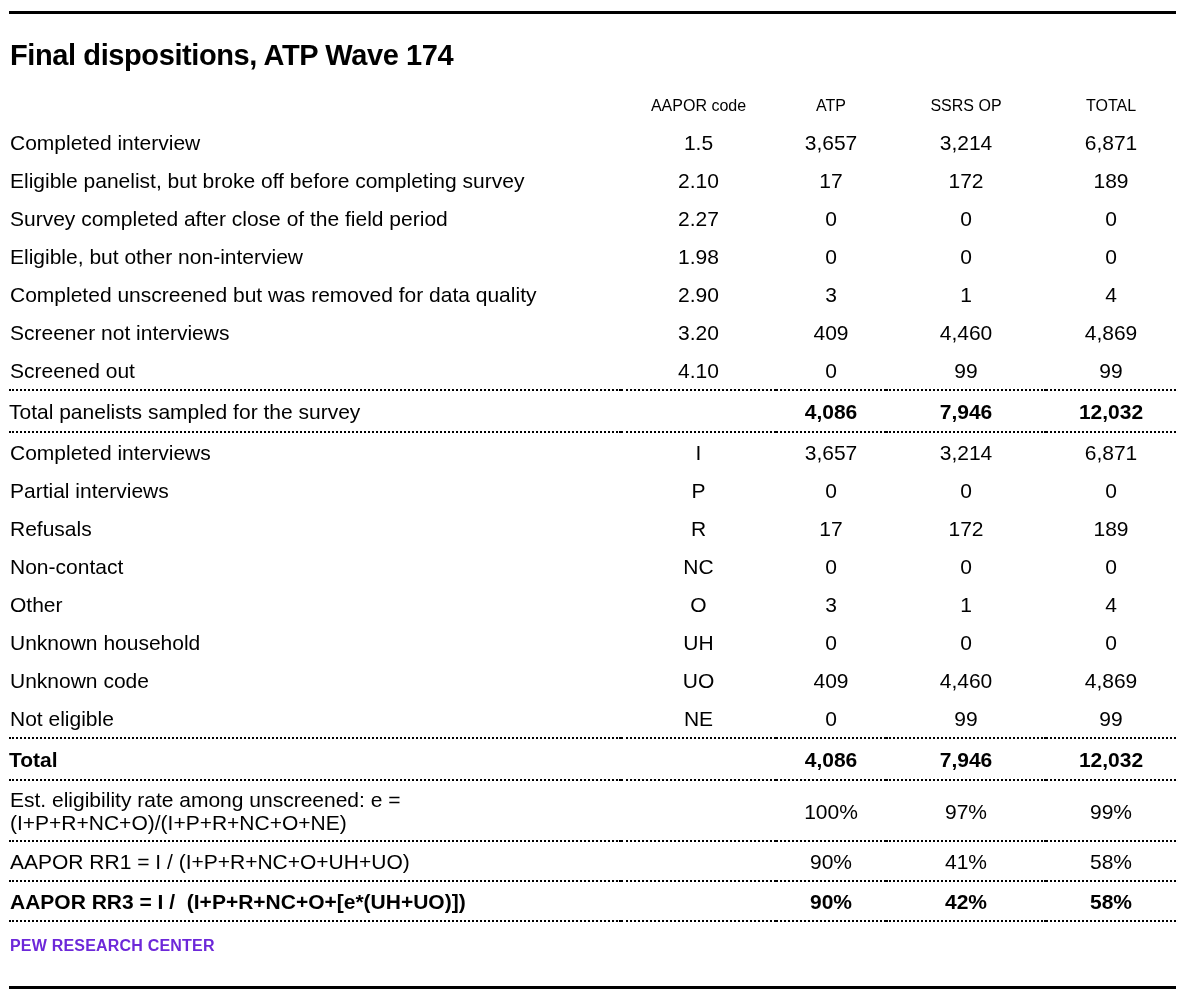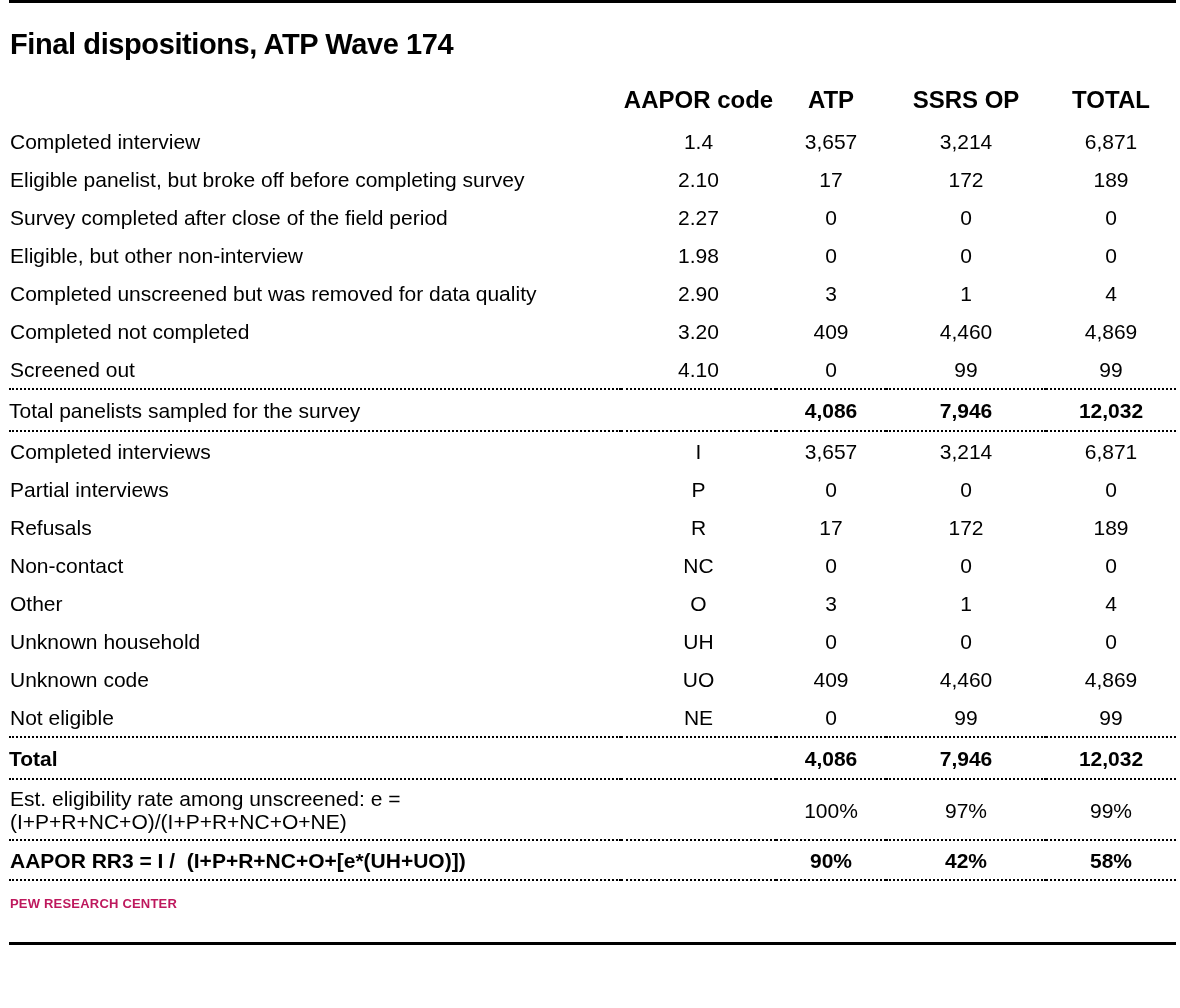--- a/index.html
+++ b/index.html
@@ -7,21 +7,21 @@
     width: 1180px;
     height: 1008px;
     background: #ffffff;
     color: #000000;
     font-family: "Liberation Sans", "DejaVu Sans", sans-serif;
     overflow: hidden;
   }
   .page {
     width: 1180px;
     height: 934px;
-    padding: 0 4px 0 9px;
+    padding: 11px 4px 0 9px;
   }
   .rule-top, .rule-bottom {
     height: 3px;
     background: #000000;
     width: 100%;
   }
   h1.title {
     font-size: 29px;
     font-weight: 700;
     letter-spacing: -0.4px;
@@ -32,22 +32,22 @@
     width: 100%;
     border-collapse: collapse;
     table-layout: fixed;
   }
   th, td {
     font-size: 21px;
     color: #000000;
     vertical-align: middle;
   }
   thead th {
-    font-size: 24px;
-    font-weight: 700;
+    font-size: 16px;
+    font-weight: 400;
     padding: 5px 0 8px 0;
     text-align: center;
   }
   thead th.c-label { text-align: left; }
   tbody td {
     font-weight: 400;
     padding: 7px 0 6px 0;
     line-height: 25px;
     text-align: center;
   }
@@ -71,25 +71,25 @@
     border-bottom: 2px dotted #000;
     font-weight: 700;
     padding: 8px 0 7px 0;
   }
   
   .row-rate td, .row-rate-bold td {
     border-bottom: 2px dotted #000;
   }
   .row-rate-bold td { font-weight: 700; }
   .footer {
-    font-size: 13px;
+    font-size: 16px;
     font-weight: 700;
     letter-spacing: 0.2px;
     margin: 15px 0 12px 1px;
-    color: #be185d;
+    color: #6d28d9;
   }
   .rule-bottom { margin-top: 31px; }
 </style>
 </head>
 <body>
 
 <div class="page">
   <div class="rule-top"></div>
 
   <h1 class="title">Final dispositions, ATP Wave 174</h1>
@@ -107,21 +107,21 @@
         <th class="c-label"></th>
         <th class="c-code">AAPOR code</th>
         <th class="c-num">ATP</th>
         <th class="c-num">SSRS OP</th>
         <th class="c-num">TOTAL</th>
       </tr>
     </thead>
     <tbody id="table-body">
         <tr class="row-data">
           <td class="c-label">Completed interview</td>
-          <td class="c-code">1.4</td>
+          <td class="c-code">1.5</td>
           <td class="c-num">3,657</td>
           <td class="c-num">3,214</td>
           <td class="c-num">6,871</td>
         </tr>
         <tr class="row-data">
           <td class="c-label">Eligible panelist, but broke off before completing survey</td>
           <td class="c-code">2.10</td>
           <td class="c-num">17</td>
           <td class="c-num">172</td>
           <td class="c-num">189</td>
@@ -141,21 +141,21 @@
           <td class="c-num">0</td>
         </tr>
         <tr class="row-data">
           <td class="c-label">Completed unscreened but was removed for data quality</td>
           <td class="c-code">2.90</td>
           <td class="c-num">3</td>
           <td class="c-num">1</td>
           <td class="c-num">4</td>
         </tr>
         <tr class="row-data">
-          <td class="c-label">Completed not completed</td>
+          <td class="c-label">Screener not interviews</td>
           <td class="c-code">3.20</td>
           <td class="c-num">409</td>
           <td class="c-num">4,460</td>
           <td class="c-num">4,869</td>
         </tr>
         <tr class="row-data">
           <td class="c-label">Screened out</td>
           <td class="c-code">4.10</td>
           <td class="c-num">0</td>
           <td class="c-num">99</td>
@@ -232,20 +232,27 @@
           <td class="c-num">12,032</td>
         </tr>
         <tr class="row-rate">
           <td class="c-label">Est. eligibility rate among unscreened: e =
 (I+P+R+NC+O)/(I+P+R+NC+O+NE)</td>
           <td class="c-code"></td>
           <td class="c-num">100%</td>
           <td class="c-num">97%</td>
           <td class="c-num">99%</td>
         </tr>
+        <tr class="row-rate">
+          <td class="c-label">AAPOR RR1 = I / (I+P+R+NC+O+UH+UO)</td>
+          <td class="c-code"></td>
+          <td class="c-num">90%</td>
+          <td class="c-num">41%</td>
+          <td class="c-num">58%</td>
+        </tr>
         <tr class="row-rate-bold">
           <td class="c-label">AAPOR RR3 = I /  (I+P+R+NC+O+[e*(UH+UO)])</td>
           <td class="c-code"></td>
           <td class="c-num">90%</td>
           <td class="c-num">42%</td>
           <td class="c-num">58%</td>
         </tr>
       </tbody>
   </table>
 

